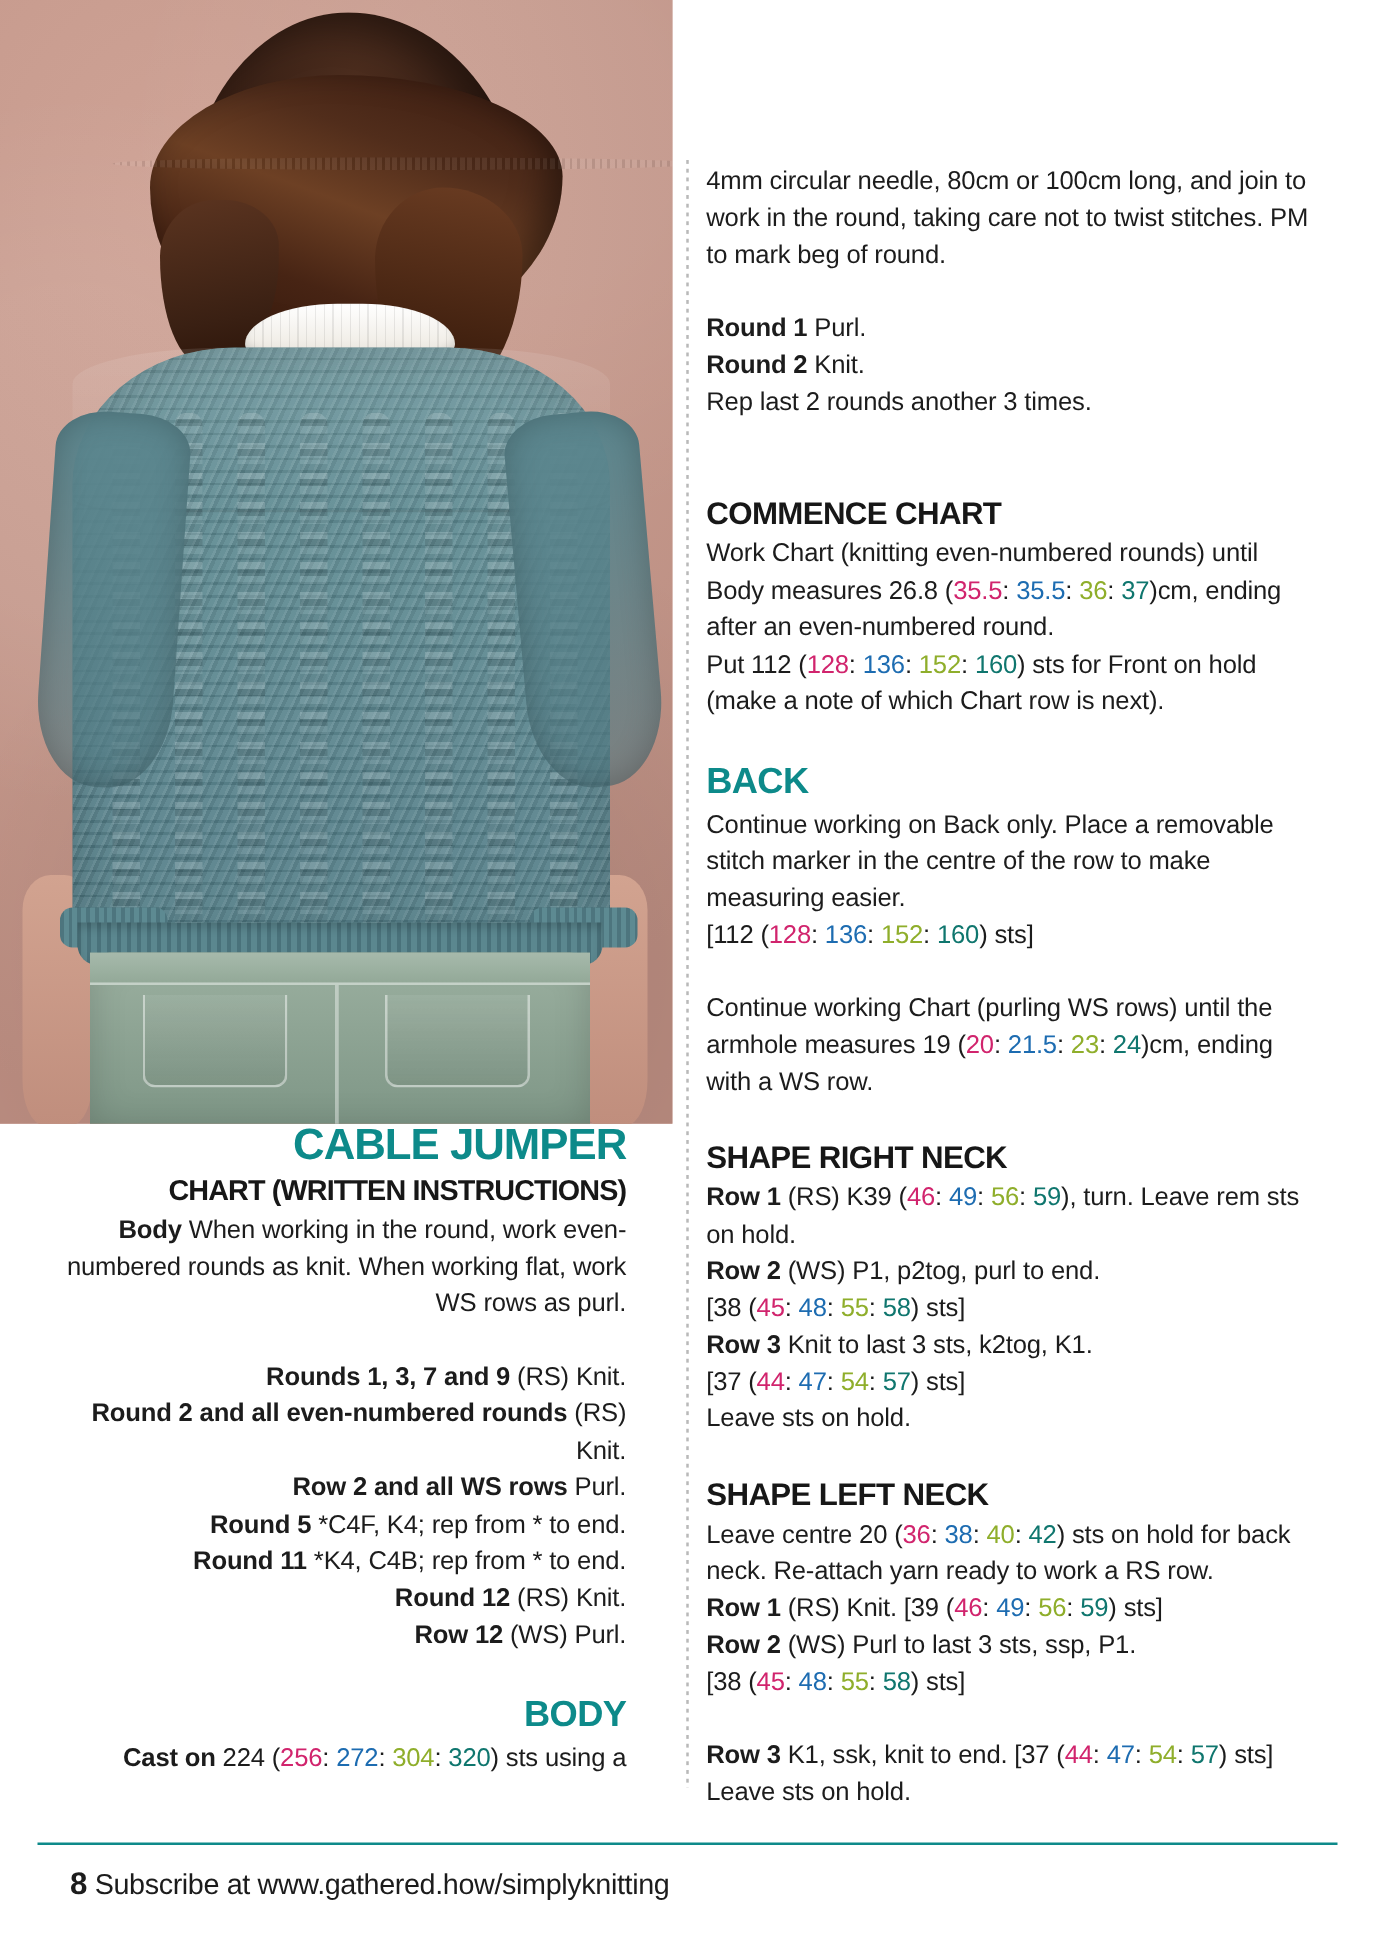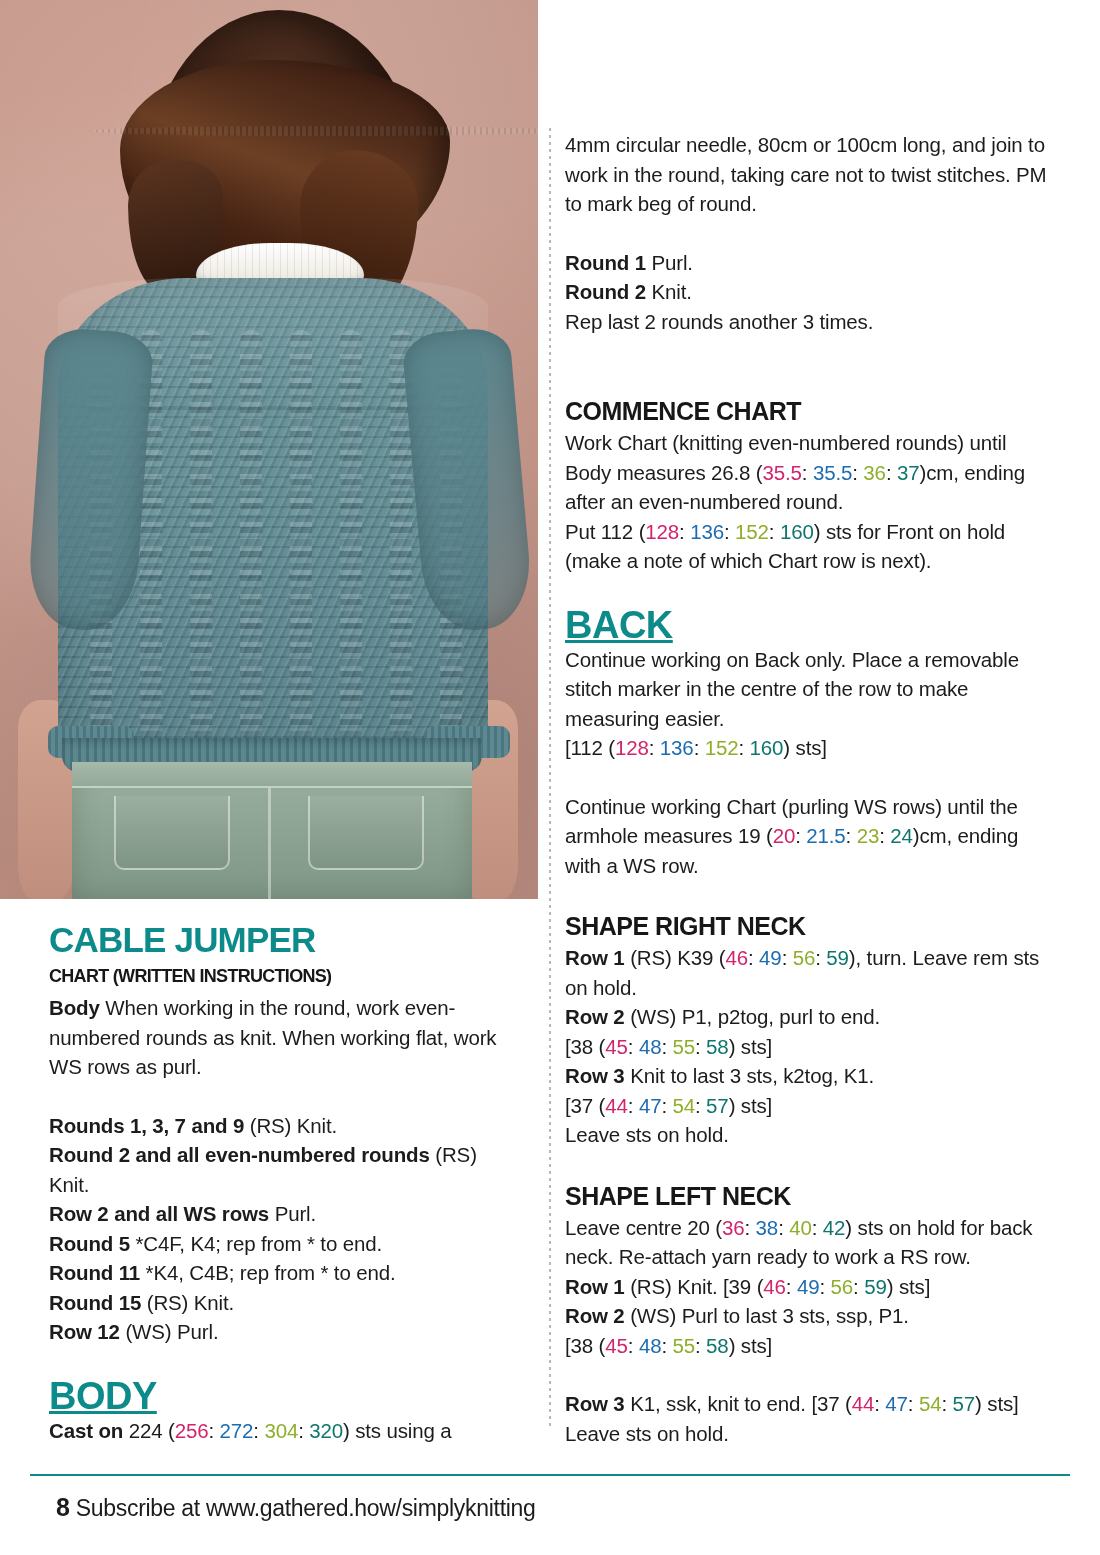--- a/index.html
+++ b/index.html
@@ -273,22 +273,23 @@
   
   .col {
     position: absolute;
     font-size: 20.5px;
     line-height: 29.5px;
     color: #1c1c1c;
     letter-spacing: -0.15px;
   }
   .col-left {
     left: 49px;
-    top: 920px;
+    top: 896px;
     width: 452px;
+    text-align: right;
   }
   .col-right {
     left: 565px;
     top: 130px;
     width: 482px;
   }
 
   p { margin: 0; }
   .spacer { height: 29px; }
 
@@ -297,34 +298,33 @@
   h1.brand {
     margin: 0;
     font-size: 35px;
     line-height: 40px;
     font-weight: bold;
     color: #0d8a8a;
     letter-spacing: -0.8px;
   }
   h2.sub {
     margin: 0;
-    font-size: 18px;
+    font-size: 23px;
     line-height: 33px;
     font-weight: bold;
     color: #171717;
     letter-spacing: -0.7px;
   }
   h2.teal {
     margin: 0;
-    font-size: 38px;
+    font-size: 29px;
     line-height: 40px;
     font-weight: bold;
     color: #0d8a8a;
     letter-spacing: -0.5px;
-    text-decoration: underline;
   }
   h3.sec {
     margin: 0;
     font-size: 25px;
     line-height: 34px;
     font-weight: bold;
     color: #171717;
     letter-spacing: -0.5px;
   }
 
@@ -412,21 +412,21 @@
 
     <p><b>Body</b><span> When working in the round, work even-numbered rounds as knit. When working flat, work WS rows as purl.</span></p>
 
     <div class="spacer"></div>
 
     <p><b>Rounds 1, 3, 7 and 9</b><span> (RS) Knit.</span></p>
     <p><b>Round 2 and all even-numbered rounds</b><span> (RS) Knit.</span></p>
     <p><b>Row 2 and all WS rows</b><span> Purl.</span></p>
     <p><b>Round 5</b><span> *C4F, K4; rep from * to end.</span></p>
     <p><b>Round 11</b><span> *K4, C4B; rep from * to end.</span></p>
-    <p><b>Round 15</b><span> (RS) Knit.</span></p>
+    <p><b>Round 12</b><span> (RS) Knit.</span></p>
     <p><b>Row 12</b><span> (WS) Purl.</span></p>
 
     <div class="spacer"></div>
 
     <h2 class="teal">BODY</h2>
 
     <p><b>Cast on</b><span> 224 (</span><span class="s1">256</span>: <span class="s2">272</span>: <span class="s3">304</span>: <span class="s4">320</span><span>) sts using a</span></p>
   </div>
 
   <div class="col col-right">

